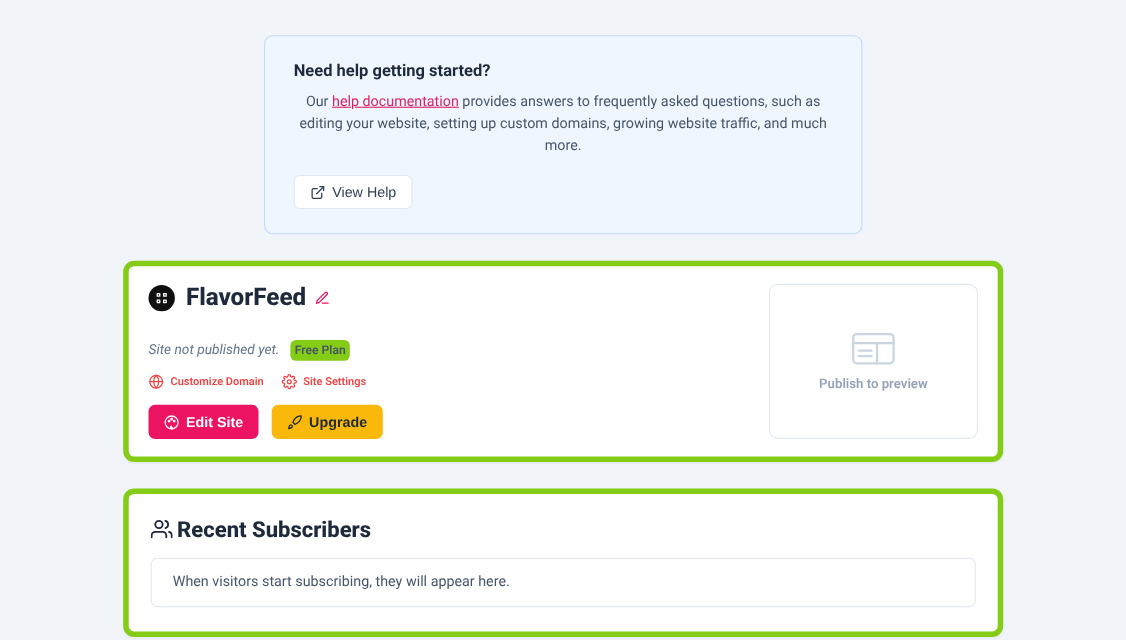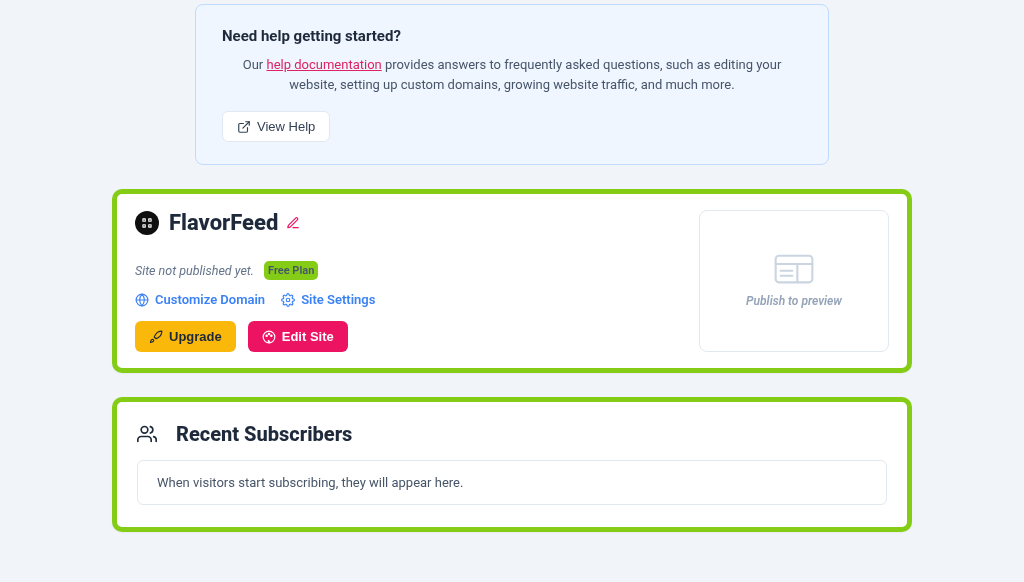--- a/index.html
+++ b/index.html
@@ -8,22 +8,22 @@
     background: #f1f5f9;
     color: #1e293b;
     width: 1024px;
     height: 582px;
     overflow: hidden;
   }
   .page { width: 1024px; padding: 0; }
 
   
   .help-box {
-    margin: 4px auto 0 auto;
-    width: 634px;
+    margin: 32px auto 0 auto;
+    width: 544px;
     background: #eff6ff;
     border: 1px solid #bfdbfe;
     border-radius: 8px;
     padding: 22px 26px;
   }
   .help-title {
     font-size: 15px; font-weight: 700; color: #1e293b;
     margin-bottom: 10px;
   }
   .help-body {
@@ -66,40 +66,40 @@
   .edit-pencil { color: #ec1362; cursor: pointer; display: inline-flex; }
   .meta-row { display: flex; align-items: center; gap: 10px; margin-top: 26px; }
   .muted-italic { font-style: italic; color: #64748b; font-size: 12.5px; }
   .plan-chip {
     background: #84cc16; color: #475569; font-size: 11px; font-weight: 600;
     padding: 3px 4px; border-radius: 5px;
   }
   .link-row { display: flex; align-items: center; gap: 16px; margin-top: 12px; }
   .plink {
     display: inline-flex; align-items: center; gap: 6px;
-    color: #3b82f6; font-size: 13px; font-weight: 600; cursor: pointer; text-align: center;
+    color: #ef4444; font-size: 10px; font-weight: 600; cursor: pointer; text-align: center;
   }
   .btn-row { display: flex; align-items: center; gap: 12px; margin-top: 14px; }
   .btn {
     display: inline-flex; align-items: center; gap: 6px;
     border: none; border-radius: 6px; padding: 8px 14px;
     font-size: 13px; font-weight: 700; cursor: pointer;
   }
   .btn-pink { background: #ec1362; color: #ffffff; }
   .btn-yellow { background: #f9b80a; color: #1e293b; }
   .preview-panel {
     width: 190px; border: 1px solid #e2e8f0; border-radius: 8px;
     display: flex; flex-direction: column; align-items: center; justify-content: center;
-    gap: 10px; color: #94a3b8; font-style: italic;
+    gap: 10px; color: #94a3b8;
   }
   .preview-label { font-size: 12px; font-weight: 600; color: #94a3b8; }
 
   
   .subs-card { padding: 20px 20px 22px 20px; }
-  .subs-head { display: flex; align-items: center; gap: 19px; }
+  .subs-head { display: flex; align-items: center; gap: 4px; }
   .subs-title { font-size: 20px; font-weight: 800; color: #1e293b; }
   .subs-count { font-size: 17px; font-weight: 800; color: #1e293b; margin-top: 14px; }
   .subs-empty {
     margin-top: 14px;
     border: 1px solid #e2e8f0; border-radius: 6px;
     padding: 14px 19px;
     font-size: 13px; color: #475569;
   }
   .subs-download { margin-top: 14px; }
 
@@ -167,36 +167,36 @@
         <span class="plink">
           <svg class="ic" viewBox="0 0 24 24">
               <circle cx="12" cy="12" r="3"></circle>
               <path d="M19.4 15a1.65 1.65 0 0 0 .33 1.82l.06.06a2 2 0 1 1-2.83 2.83l-.06-.06a1.65 1.65 0 0 0-1.82-.33 1.65 1.65 0 0 0-1 1.51V21a2 2 0 1 1-4 0v-.09a1.65 1.65 0 0 0-1-1.51 1.65 1.65 0 0 0-1.82.33l-.06.06a2 2 0 1 1-2.83-2.83l.06-.06a1.65 1.65 0 0 0 .33-1.82 1.65 1.65 0 0 0-1.51-1H3a2 2 0 1 1 0-4h.09a1.65 1.65 0 0 0 1.51-1 1.65 1.65 0 0 0-.33-1.82l-.06-.06a2 2 0 1 1 2.83-2.83l.06.06a1.65 1.65 0 0 0 1.82.33 1.65 1.65 0 0 0 1-1.51V3a2 2 0 1 1 4 0v.09a1.65 1.65 0 0 0 1 1.51 1.65 1.65 0 0 0 1.82-.33l.06-.06a2 2 0 1 1 2.83 2.83l-.06.06a1.65 1.65 0 0 0-.33 1.82 1.65 1.65 0 0 0 1.51 1H21a2 2 0 1 1 0 4h-.09a1.65 1.65 0 0 0-1.51 1z"></path>
             </svg>
           <span>Site Settings</span>
         </span>
       </div>
 
       <div class="btn-row">
-        <button class="btn btn-yellow">
-          <svg class="ic" viewBox="0 0 24 24">
-              <path d="M4.5 16.5c-1.5 1.26-2 5-2 5s3.74-.5 5-2c.71-.84.7-2.13-.09-2.91a2.18 2.18 0 0 0-2.91-.09z"></path>
-              <path d="m12 15-3-3a22 22 0 0 1 2-3.95A12.88 12.88 0 0 1 22 2c0 2.72-.78 7.5-6 11a22.35 22.35 0 0 1-4 2z"></path>
-            </svg>
-          <span>Upgrade</span>
-        </button>
         <button class="btn btn-pink">
           <svg class="ic" style="stroke:#fff;" viewBox="0 0 24 24">
               <circle cx="12" cy="12" r="10"></circle>
               <circle cx="8" cy="10" r="1.2"></circle>
               <circle cx="12" cy="7" r="1.2"></circle>
               <circle cx="16" cy="10" r="1.2"></circle>
               <path d="M12 22c2 0 2-2 0-2s-2-2 0-2"></path>
             </svg>
           <span>Edit Site</span>
+        </button>
+        <button class="btn btn-yellow">
+          <svg class="ic" viewBox="0 0 24 24">
+              <path d="M4.5 16.5c-1.5 1.26-2 5-2 5s3.74-.5 5-2c.71-.84.7-2.13-.09-2.91a2.18 2.18 0 0 0-2.91-.09z"></path>
+              <path d="m12 15-3-3a22 22 0 0 1 2-3.95A12.88 12.88 0 0 1 22 2c0 2.72-.78 7.5-6 11a22.35 22.35 0 0 1-4 2z"></path>
+            </svg>
+          <span>Upgrade</span>
         </button>
       </div>
     </div>
 
     <div class="preview-panel">
       <svg class="ic-xl" viewBox="0 0 48 36" fill="none" stroke="#cbd5e1" stroke-width="2.5" stroke-linecap="round" stroke-linejoin="round">
           <rect x="2" y="2" width="44" height="32" rx="4"></rect>
           <line x1="2" y1="12" x2="46" y2="12"></line>
           <line x1="28" y1="12" x2="28" y2="34"></line>
           <line x1="8" y1="20" x2="22" y2="20"></line>

